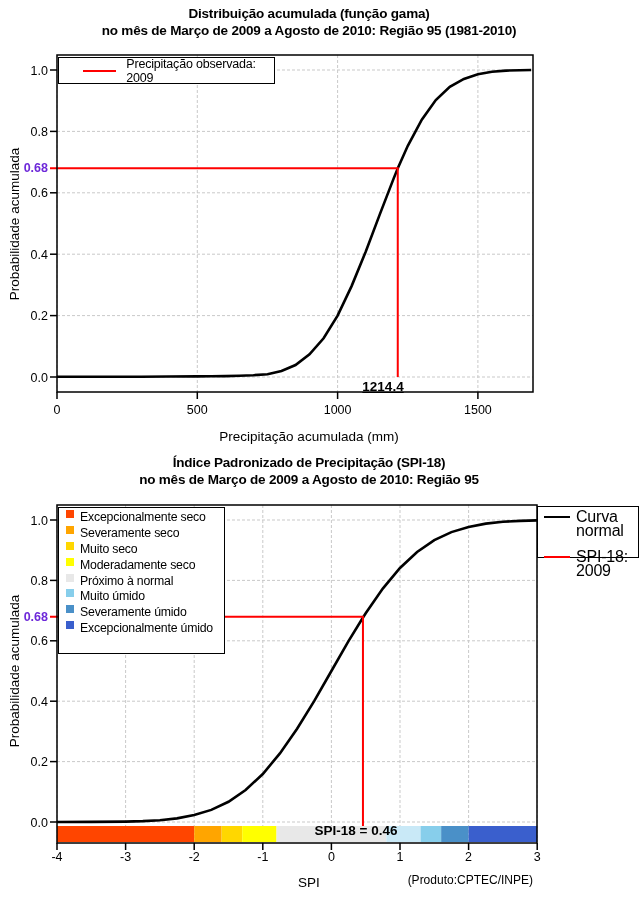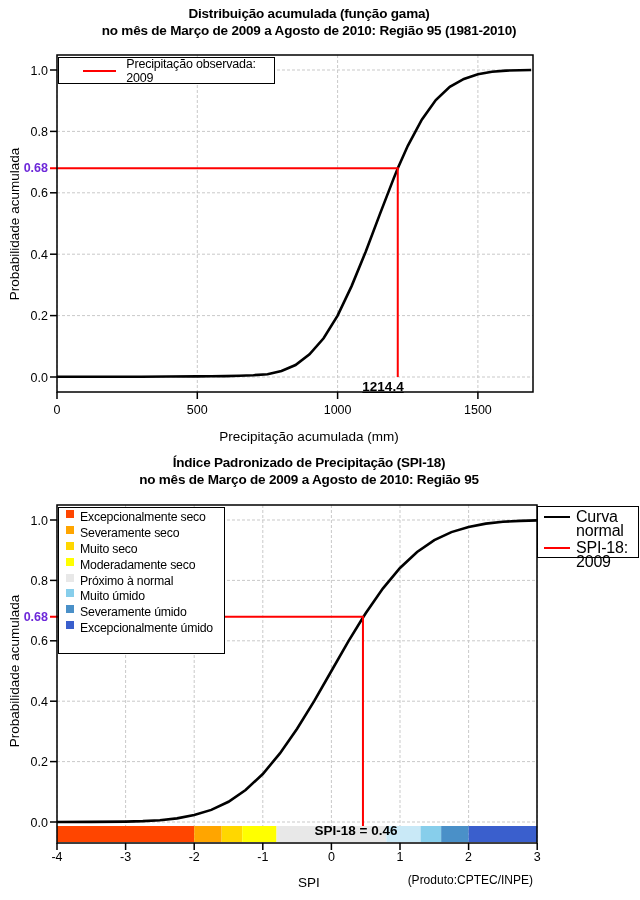--- a/index.html
+++ b/index.html
@@ -179,19 +179,19 @@
     </div>
 
   <div class="legendbox leg-r" style="left:537px;top:506px;width:102px;height:52px;">
     <div class="row">
       <i class="linesample ls" style="border-top-color:#000;"></i>
       <div class="txt">
         <div>Curva</div>
         <div>normal</div>
       </div>
     </div>
-    <div class="row" style="margin-top:4px;">
+    <div class="row" style="margin-top:13px;">
       <i class="linesample ls"></i>
       <div class="txt">SPI-18: 2009</div>
     </div>
   </div>
 
 </div>
 
 </body></html>

